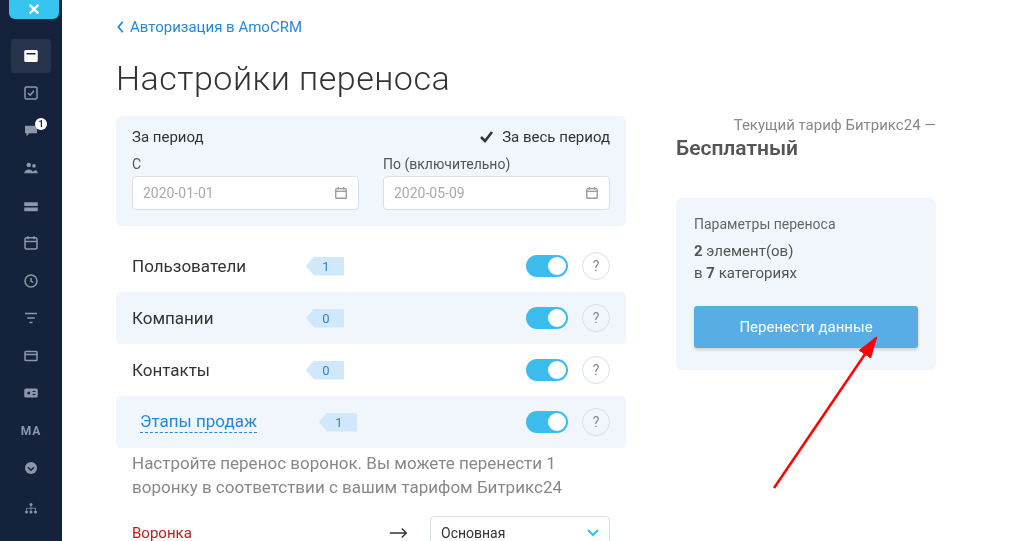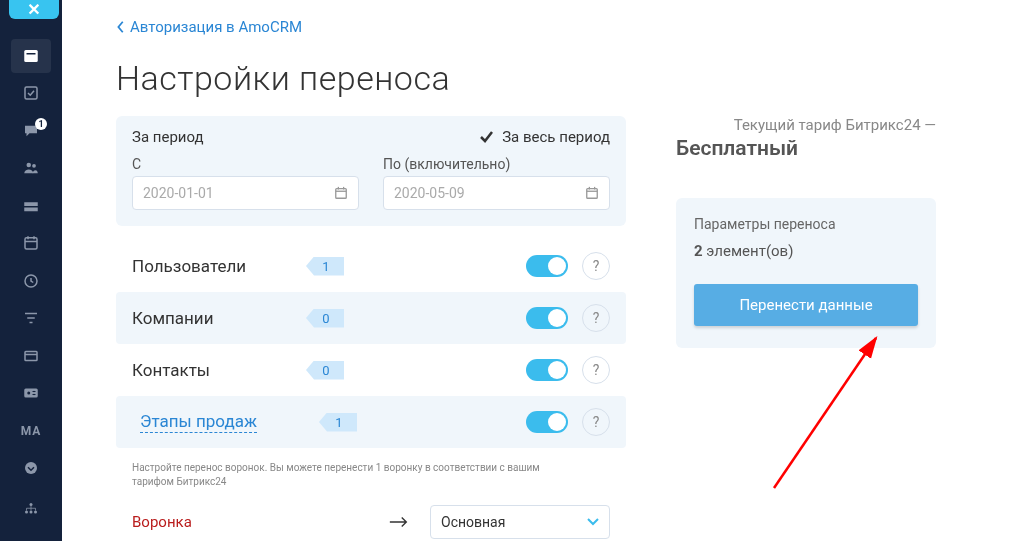--- a/index.html
+++ b/index.html
@@ -42,21 +42,21 @@
   .cat-row { display:flex; align-items:center; padding:12px 16px; gap:14px; position:relative; }
   .cat-row.alt { background:#f0f6fb; border-radius:4px; }
   .cat-label { font-size:17px; color:#333; min-width:160px; }
   .cat-label.link { color:#2a86d4; border-bottom:1px dashed #2a86d4; display:inline-block; min-width:auto; padding-bottom:1px; cursor:pointer; }
   .count-badge { background:#cfe8fb; color:#2a86d4; font-size:13px; padding:2px 12px 2px 14px; clip-path: polygon(8px 0, 100% 0, 100% 100%, 8px 100%, 0 50%); min-width:38px; text-align:center; margin-left:auto; margin-right:0; }
   .row-spacer { flex:1; }
   .toggle { width:42px; height:22px; background:#3bbced; border-radius:11px; position:relative; cursor:pointer; }
   .toggle::after { content:''; position:absolute; width:18px; height:18px; background:#fff; border-radius:50%; top:2px; right:2px; }
   .help-btn { width:28px; height:28px; border:1px solid #d7e0eb; border-radius:50%; display:flex;align-items:center;justify-content:center; color:#888; font-size:14px; cursor:pointer; }
   
-  .hint-text { font-size:10px; color:#888; margin:13px 16px 0; line-height:1.4; max-width:440px; }
+  .hint-text { font-size:17px; color:#888; margin:4px 16px 0; line-height:1.4; max-width:440px; }
   
   .funnel-row { display:flex; align-items:center; padding:16px 16px 4px; gap:12px; }
   .funnel-lbl { font-size:15px; color:#b91c1c; }
   .arrow-icon { flex:1; display:flex; justify-content:flex-end; padding-right:8px; }
   .arrow-icon svg { width:22px; height:14px; stroke:#333; fill:none; stroke-width:1.5; }
   .funnel-select { width:180px; height:34px; border:1px solid #d7e0eb; border-radius:4px; padding:0 10px; display:flex;align-items:center;justify-content:space-between; font-size:14px; color:#333; cursor:pointer; }
   .funnel-select svg { width:12px; height:8px; stroke:#3bbced; fill:none; stroke-width:2; }
   
   
   .tariff-lbl { font-size:15px; color:#888;text-align:right; }
@@ -260,20 +260,21 @@
         </div>
       </div>
     </div>
 
     <div class="col-right">
       <div class="tariff-lbl">Текущий тариф Битрикс24 —</div>
       <div class="tariff-val">Бесплатный</div>
       <div class="params-box">
         <div class="params-title">Параметры переноса</div>
         <div class="params-line"><b>2</b> <span>элемент(ов)</span></div>
+        <div class="params-line"><span>в</span> <b>7</b> <span>категориях</span></div>
         <button class="transfer-btn">Перенести данные</button>
       </div>
     </div>
   </div>
 
   <svg class="annot-arrow" width="180" height="180">
     <defs>
         <marker id="ah" markerWidth="10" markerHeight="10" refX="8" refY="3" orient="auto">
           <path d="M0,0 L9,3 L0,6 z" fill="red"></path>
         </marker>

